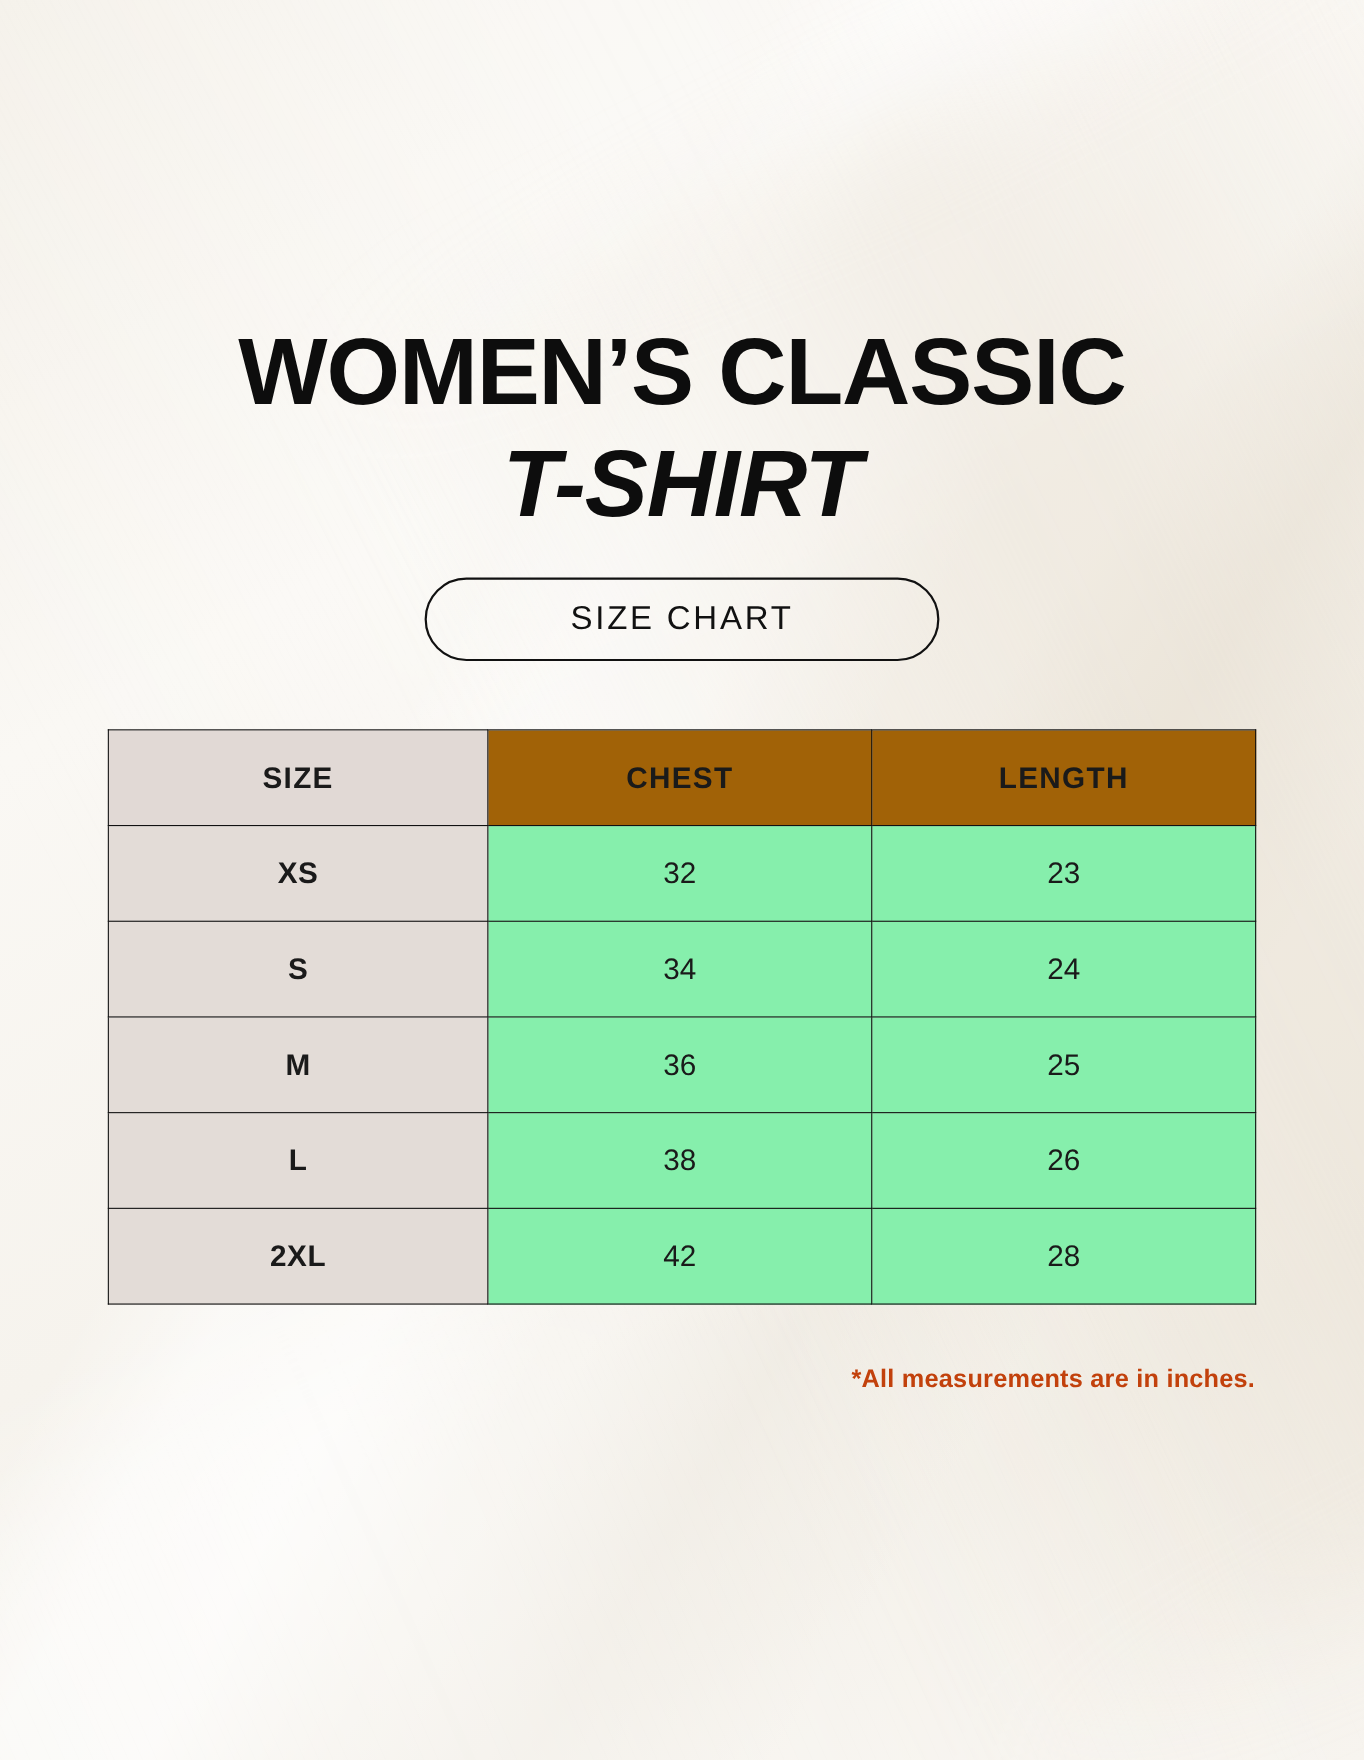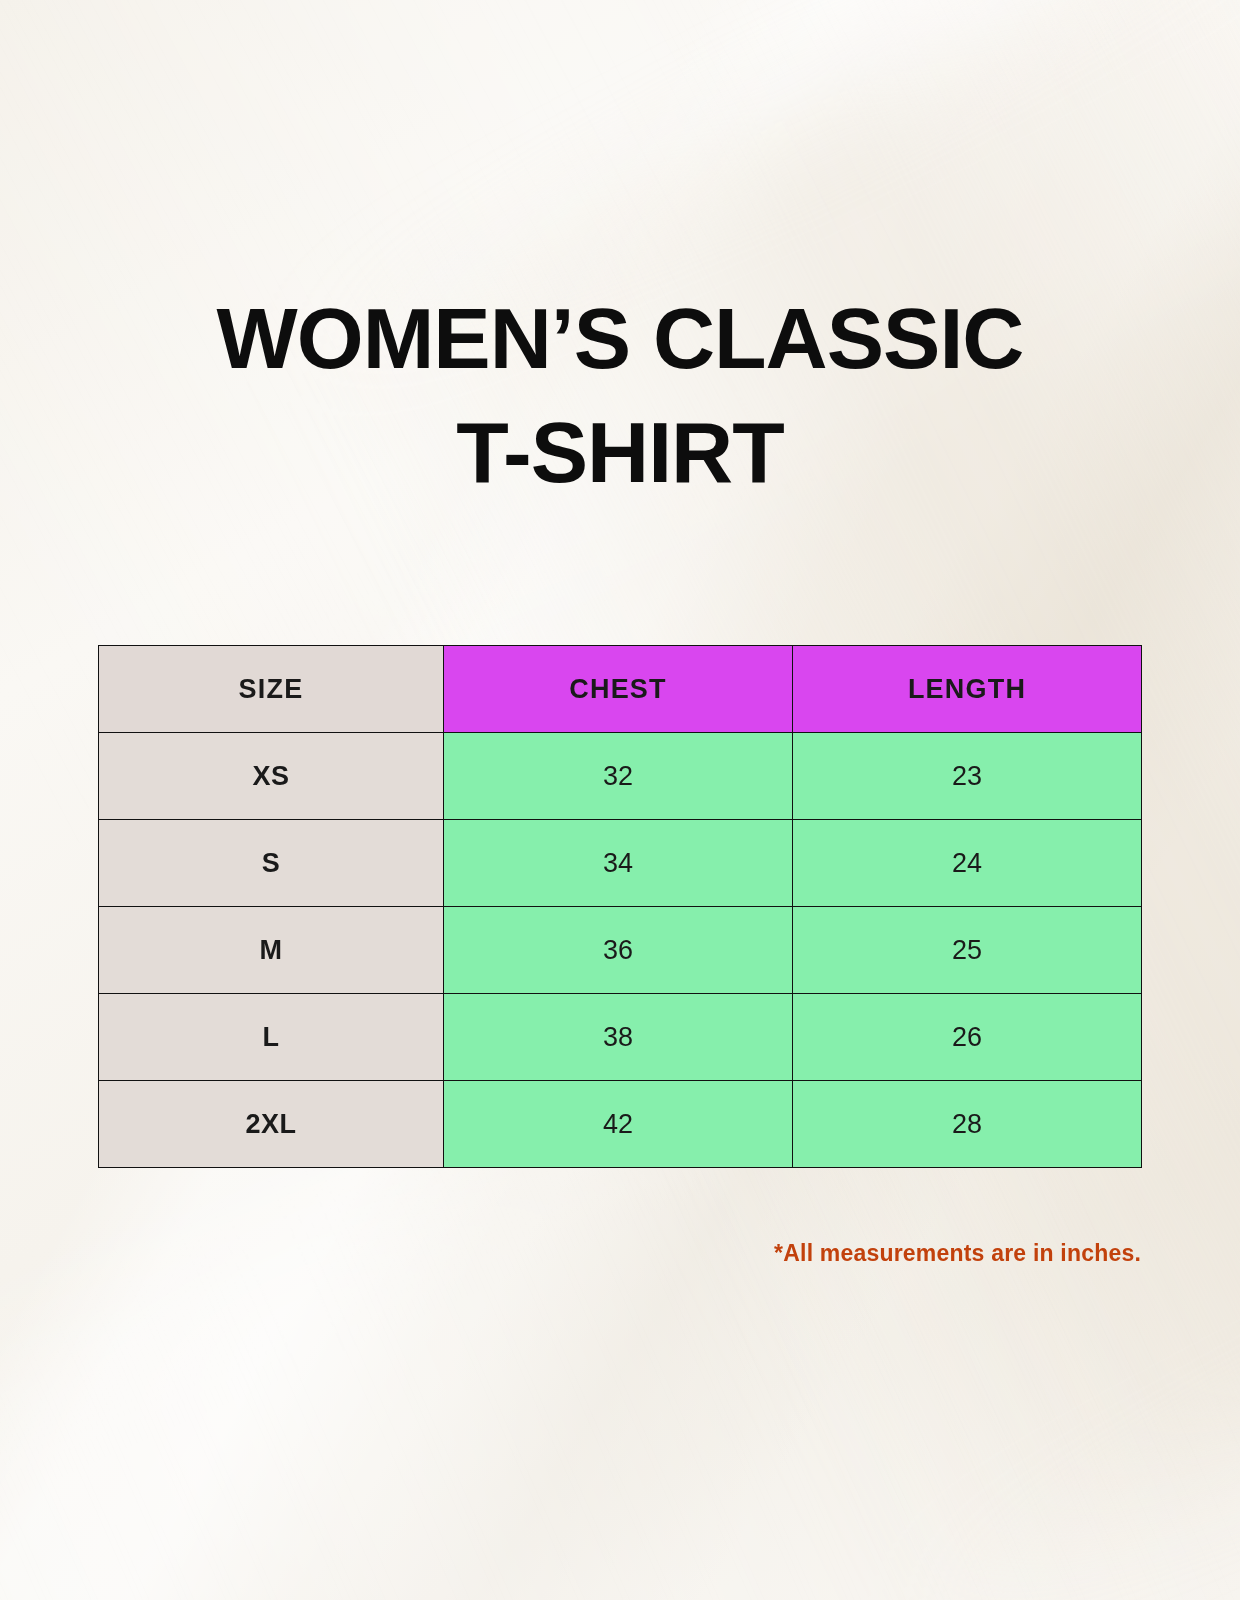--- a/index.html
+++ b/index.html
@@ -72,21 +72,22 @@
     text-align: center;
     font-size: 86px;
     line-height: 0.98;
     font-weight: 700;
     letter-spacing: -1px;
     color: #0d0d0d;
     text-transform: uppercase;
   }
   .title .line2 {
     display: block;
-    margin-top: 30px;
+    margin-top: 18px;
+    font-style: italic;
   }
 
   .pill-wrap {
     position: absolute;
     top: 525px;
     left: 0;
     width: 1240px;
     display: flex;
     justify-content: center;
   }
@@ -101,21 +102,21 @@
     justify-content: center;
     font-size: 30px;
     font-weight: 500;
     letter-spacing: 2.5px;
     color: #111111;
     background: transparent;
   }
 
   .table-wrap {
     position: absolute;
-    top: 645px;
+    top: 663px;
     left: 98px;
     width: 1043px;
   }
   table.size-table {
     border-collapse: collapse;
     width: 100%;
     table-layout: fixed;
   }
   table.size-table th,
   table.size-table td {
@@ -133,21 +134,21 @@
   thead th {
     height: 88px;
     font-weight: 700;
     font-size: 27px;
     letter-spacing: 1.2px;
   }
   th.head-size {
     background: #e1d9d5;
   }
   th.head-measure {
-    background: #d946ef;
+    background: #a16207;
   }
   td.cell-size {
     background: #e3dcd7;
     font-weight: 700;
     letter-spacing: 0.5px;
     margin-left: 16px;
   }
   td.cell-value {
     background: #86efac;
     font-weight: 400;
@@ -174,20 +175,23 @@
   <div class="sheen-c"></div>
 </div>
 
 <div class="content">
 
   <div class="title">
     <span>WOMEN’S CLASSIC</span>
     <span class="line2">T-SHIRT</span>
   </div>
 
+  <div class="pill-wrap">
+    <div class="pill">SIZE CHART</div>
+  </div>
 
   <div class="table-wrap">
     <table class="size-table">
       <colgroup>
         <col class="c-size">
         <col class="c-chest">
         <col class="c-length">
       </colgroup>
       <thead>
         <tr>

